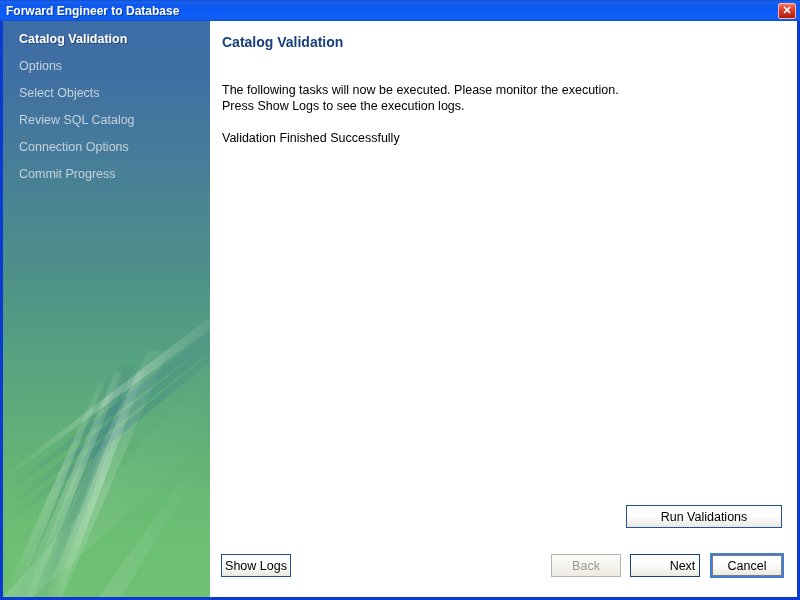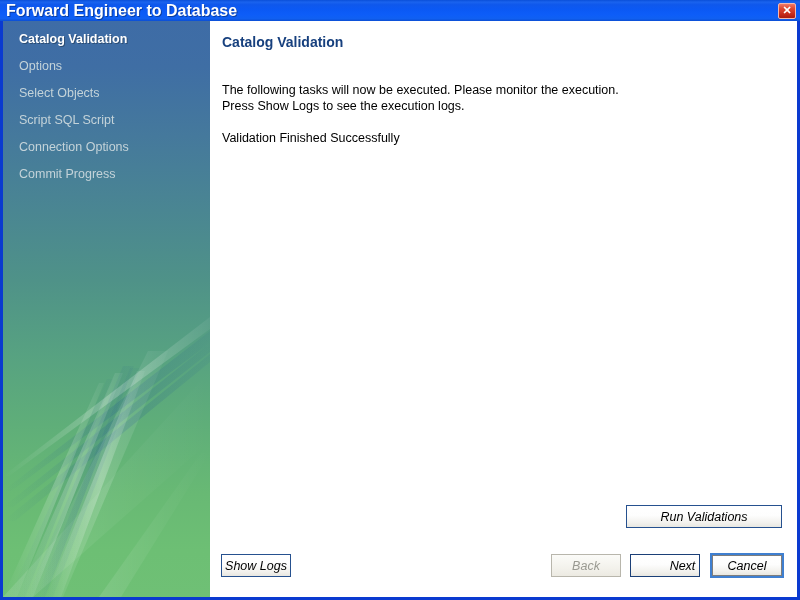--- a/index.html
+++ b/index.html
@@ -34,21 +34,21 @@
       #0b59f4 45%,
       #0d5df8 70%,
       #1060f2 88%,
       #0b4ed4 100%);
     display: flex;
     align-items: center;
     box-sizing: border-box;
   }
   .titlebar-text {
     color: #ffffff;
-    font-size: 16px;
+    font-size: 12px;
     font-weight: bold;
     padding-left: 6px;
     letter-spacing: 0px;
     text-shadow: 1px 1px 0 rgba(0,0,0,0.35);
     white-space: nowrap;
   }
   .titlebar-spacer { flex: 1; }
   .close-button {
     width: 18px;
     height: 16px;
@@ -169,21 +169,20 @@
     border-bottom-color: #787878;
     font-family: "Liberation Sans", sans-serif;
     font-size: 12.5px;
     color: #000000;
     display: flex;
     align-items: center;
     justify-content: center;
     cursor: pointer;
     padding: 0;
     white-space: nowrap;
-    font-style: italic;
   }
   .btn-run {
     left: 416px;
     top: 484px;
     width: 156px;
     height: 23px;
     border-color: #26518f;
   }
   .btn-showlogs {
     left: 11px;
@@ -289,21 +288,21 @@
         <div class="side-item active">
           <span>Catalog Validation</span>
         </div>
         <div class="side-item">
           <span>Options</span>
         </div>
         <div class="side-item">
           <span>Select Objects</span>
         </div>
         <div class="side-item">
-          <span>Script SQL Script</span>
+          <span>Review SQL Catalog</span>
         </div>
         <div class="side-item">
           <span>Connection Options</span>
         </div>
         <div class="side-item">
           <span>Commit Progress</span>
         </div>
       </div>
     </div>
 

